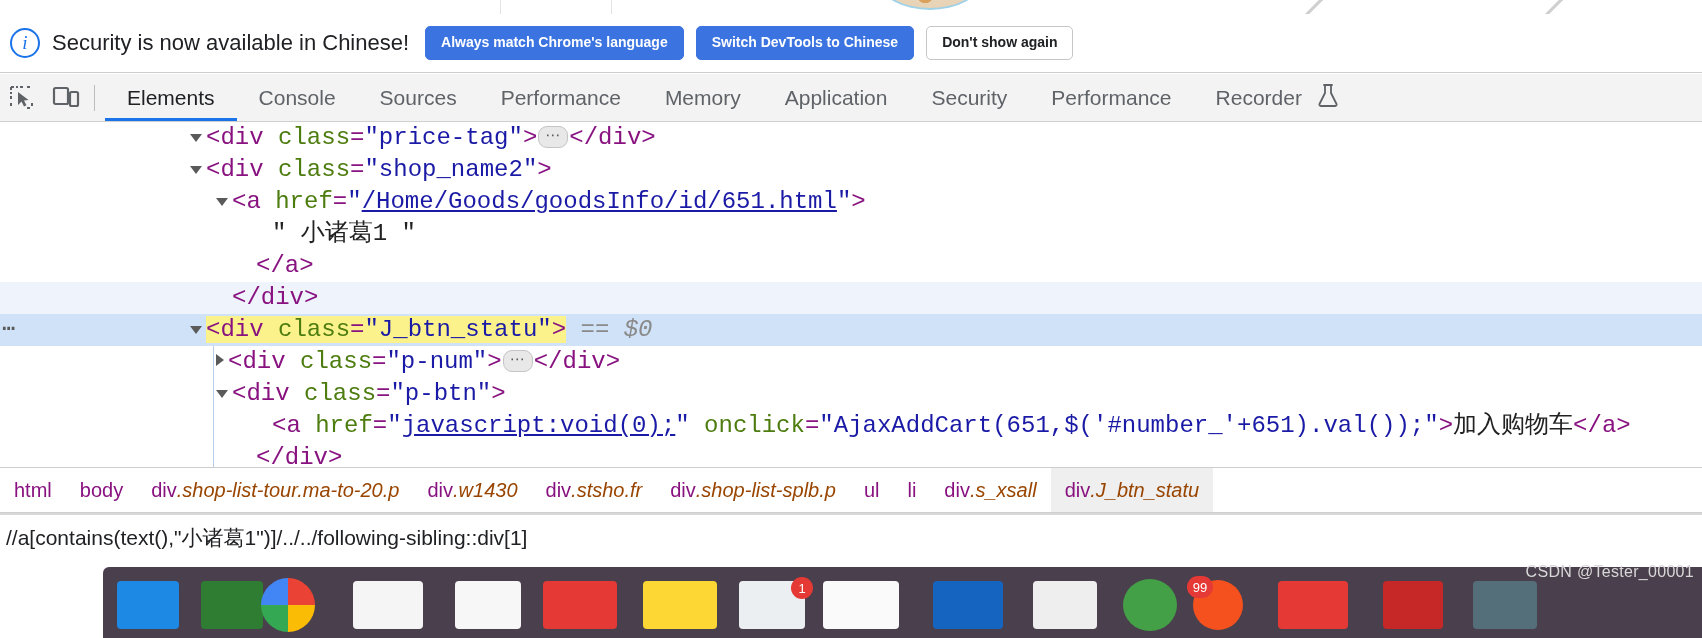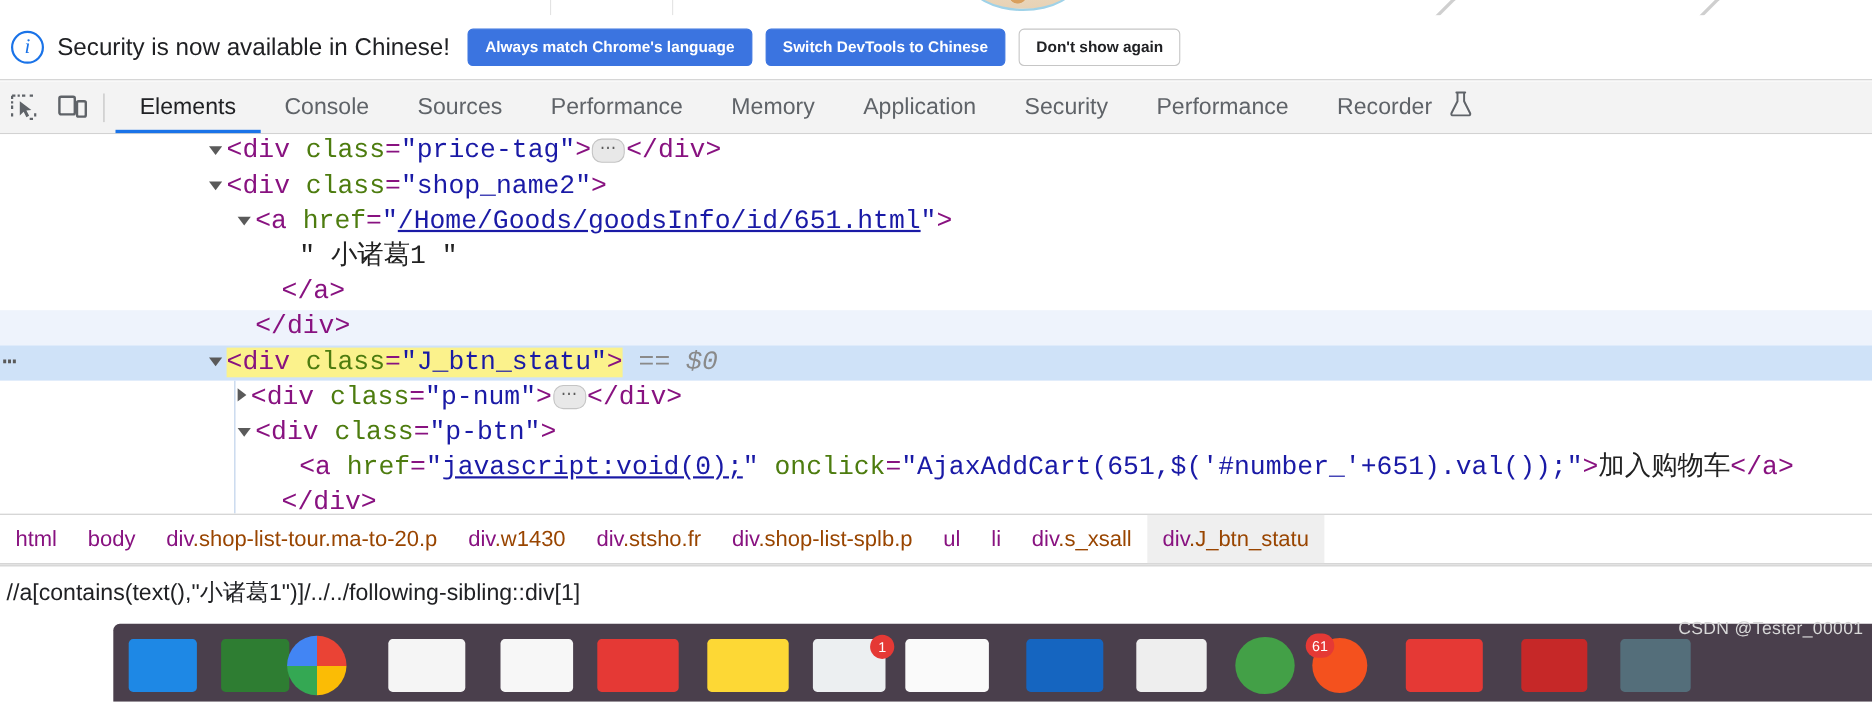--- a/index.html
+++ b/index.html
@@ -238,21 +238,21 @@
   .crumb {
     font-family: "Liberation Sans", sans-serif;
     font-size: 20px;
     color: #881280;
     padding: 0 14px;
     height: 44px;
     line-height: 44px;
     white-space: nowrap;
     cursor: pointer;
   }
-  .crumb .cls { color: #994500; }
+  .crumb .cls { color: #994500; font-style: italic; }
   .crumb.selected { background: #efefef; }
 
   
   .searchbar {
     position: absolute;
     left: 0; top: 513px;
     width: 1702px; height: 48px;
     background: #ffffff;
     border-top: 2px solid #d8d8d8;
     display: flex;
@@ -403,20 +403,20 @@
     <div class="tb-item" style="left:440px;width:74px;background:#e53935;border-radius:4px;"></div>
     <div class="tb-item" style="left:540px;width:74px;background:#fdd835;border-radius:4px;"></div>
     <div class="tb-item" style="left:636px;width:66px;background:#eceff1;border-radius:4px;">
       <div class="tb-badge" style="right:-8px;top:-4px;width:22px;height:22px;">1</div>
     </div>
     <div class="tb-item" style="left:720px;width:76px;background:#fafafa;border-radius:4px;"></div>
     <div class="tb-item" style="left:830px;width:70px;background:#1565c0;border-radius:4px;"></div>
     <div class="tb-item" style="left:930px;width:64px;background:#eeeeee;border-radius:4px;"></div>
     <div class="tb-item" style="left:1020px;width:54px;height:52px;top:12px;border-radius:50%;background:#43a047;"></div>
     <div class="tb-item" style="left:1090px;width:50px;height:50px;top:13px;border-radius:50%;background:#f4511e;">
-      <div class="tb-badge" style="left:-6px;top:-4px;width:26px;height:22px;border-radius:11px;">61</div>
+      <div class="tb-badge" style="left:-6px;top:-4px;width:26px;height:22px;border-radius:11px;">99</div>
     </div>
     <div class="tb-item" style="left:1175px;width:70px;background:#e53935;border-radius:4px;"></div>
     <div class="tb-item" style="left:1280px;width:60px;background:#c62828;border-radius:4px;"></div>
     <div class="tb-item" style="left:1370px;width:64px;background:#546e7a;border-radius:4px;"></div>
   </div>
   <div class="watermark">CSDN @Tester_00001</div>
 </div>
 
 </body></html>

